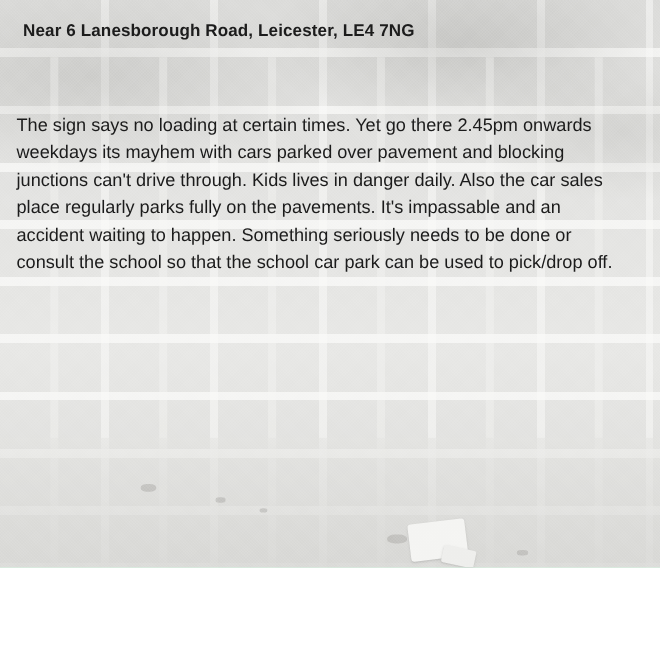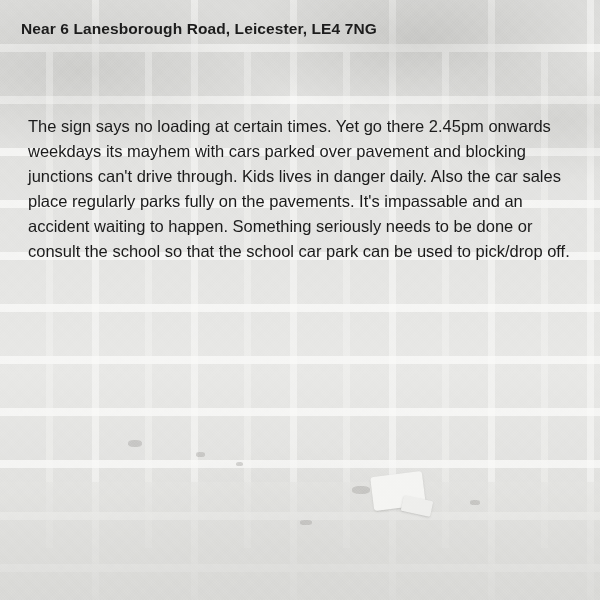--- a/index.html
+++ b/index.html
@@ -6,21 +6,21 @@
     margin: 0;
     padding: 0;
     background: #ffffff;
   }
   body {
     font-family: "Liberation Sans", sans-serif;
   }
   #card {
     position: relative;
     width: 600px;
-    height: 600px;
+    height: 516px;
     overflow: hidden;
     background: #86efac;
   }
   
   #photo {
     position: absolute;
     inset: 0;
     background-color: #d2d2cf;
     background-image:
       
@@ -109,27 +109,26 @@
     left: 21px;
     top: 20px;
     right: 18px;
     font-size: 15.5px;
     font-weight: bold;
     color: #1c1c1c;
     letter-spacing: .1px;
   }
   #report-text {
     position: absolute;
-    left: 28px;
+    left: 15px;
     top: 102px;
     width: 556px;
     font-size: 16.5px;
     line-height: 25px;
     color: #1b1b1b;
-    margin-top: 12px;
   }
 </style>
 </head>
 <body>
 
 <div id="card">
 
   <div id="photo">
     <div id="photo-offset"></div>
     <div id="pavement"></div>

